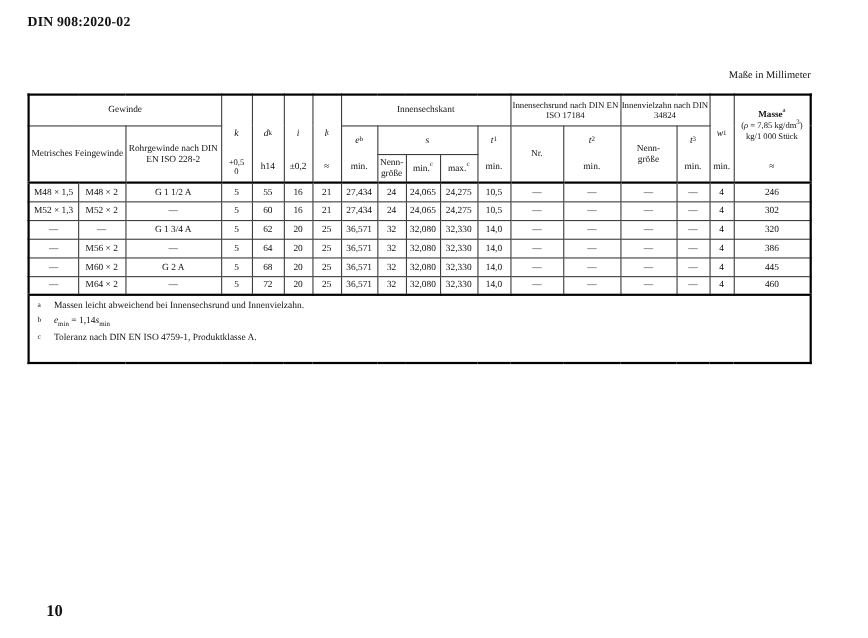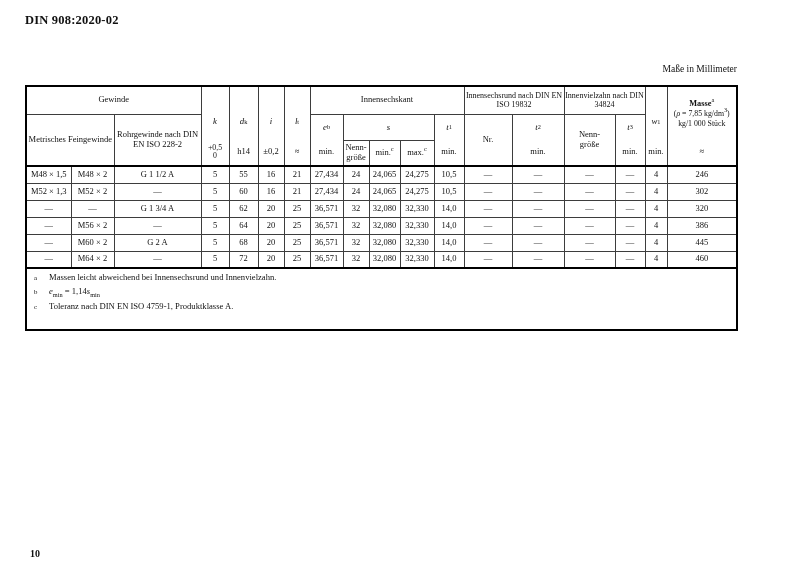--- a/index.html
+++ b/index.html
@@ -3,21 +3,21 @@
 <meta charset="utf-8">
 <style>
   html,body{margin:0;padding:0;}
   body{
     width:789px;height:580px;background:#ffffff;position:relative;
     font-family:"Liberation Serif","DejaVu Serif",serif;color:#111;
     -webkit-font-smoothing:antialiased;
   }
   .doc-number{position:absolute;left:25px;top:13px;font-weight:bold;font-size:12.5px;letter-spacing:0.2px;}
   .units-note{position:absolute;right:52px;top:64px;font-size:9.5px;text-align:right;}
-  .page-number{position:absolute;left:30px;top:548px;font-weight:bold;font-size:10px;}
+  .page-number{position:absolute;left:42px;top:548px;font-weight:bold;font-size:15px;}
 
   table.dim{
     position:absolute;left:25px;top:85px;
     border-collapse:collapse;table-layout:fixed;
     border:2px solid #000;
   }
   table.dim th,table.dim td{
     border:1px solid #3d3d3d;
     padding:0;margin:0;
     text-align:center;vertical-align:middle;
@@ -124,21 +124,21 @@
         <th rowspan="3">
           <div class="stk3">
             <div class="sym">
                 <i>l</i>
                 <sub>t</sub>
               </div>
             <div class="tol">≈</div>
           </div>
         </th>
         <th colspan="5" class="grp">Innensechskant</th>
-        <th colspan="2" class="grp" style="font-size:8px;">Innensechsrund nach DIN EN ISO 19832</th>
+        <th colspan="2" class="grp" style="font-size:8px;">Innensechsrund nach DIN EN ISO 17184</th>
         <th colspan="2" class="grp" style="font-size:8px;">Innenvielzahn nach DIN 34824</th>
         <th rowspan="3">
           <div class="stk3">
             <div class="sym">
                 <i>w</i>
                 <sub>1</sub>
               </div>
             <div class="tol">min.</div>
           </div>
         </th>

